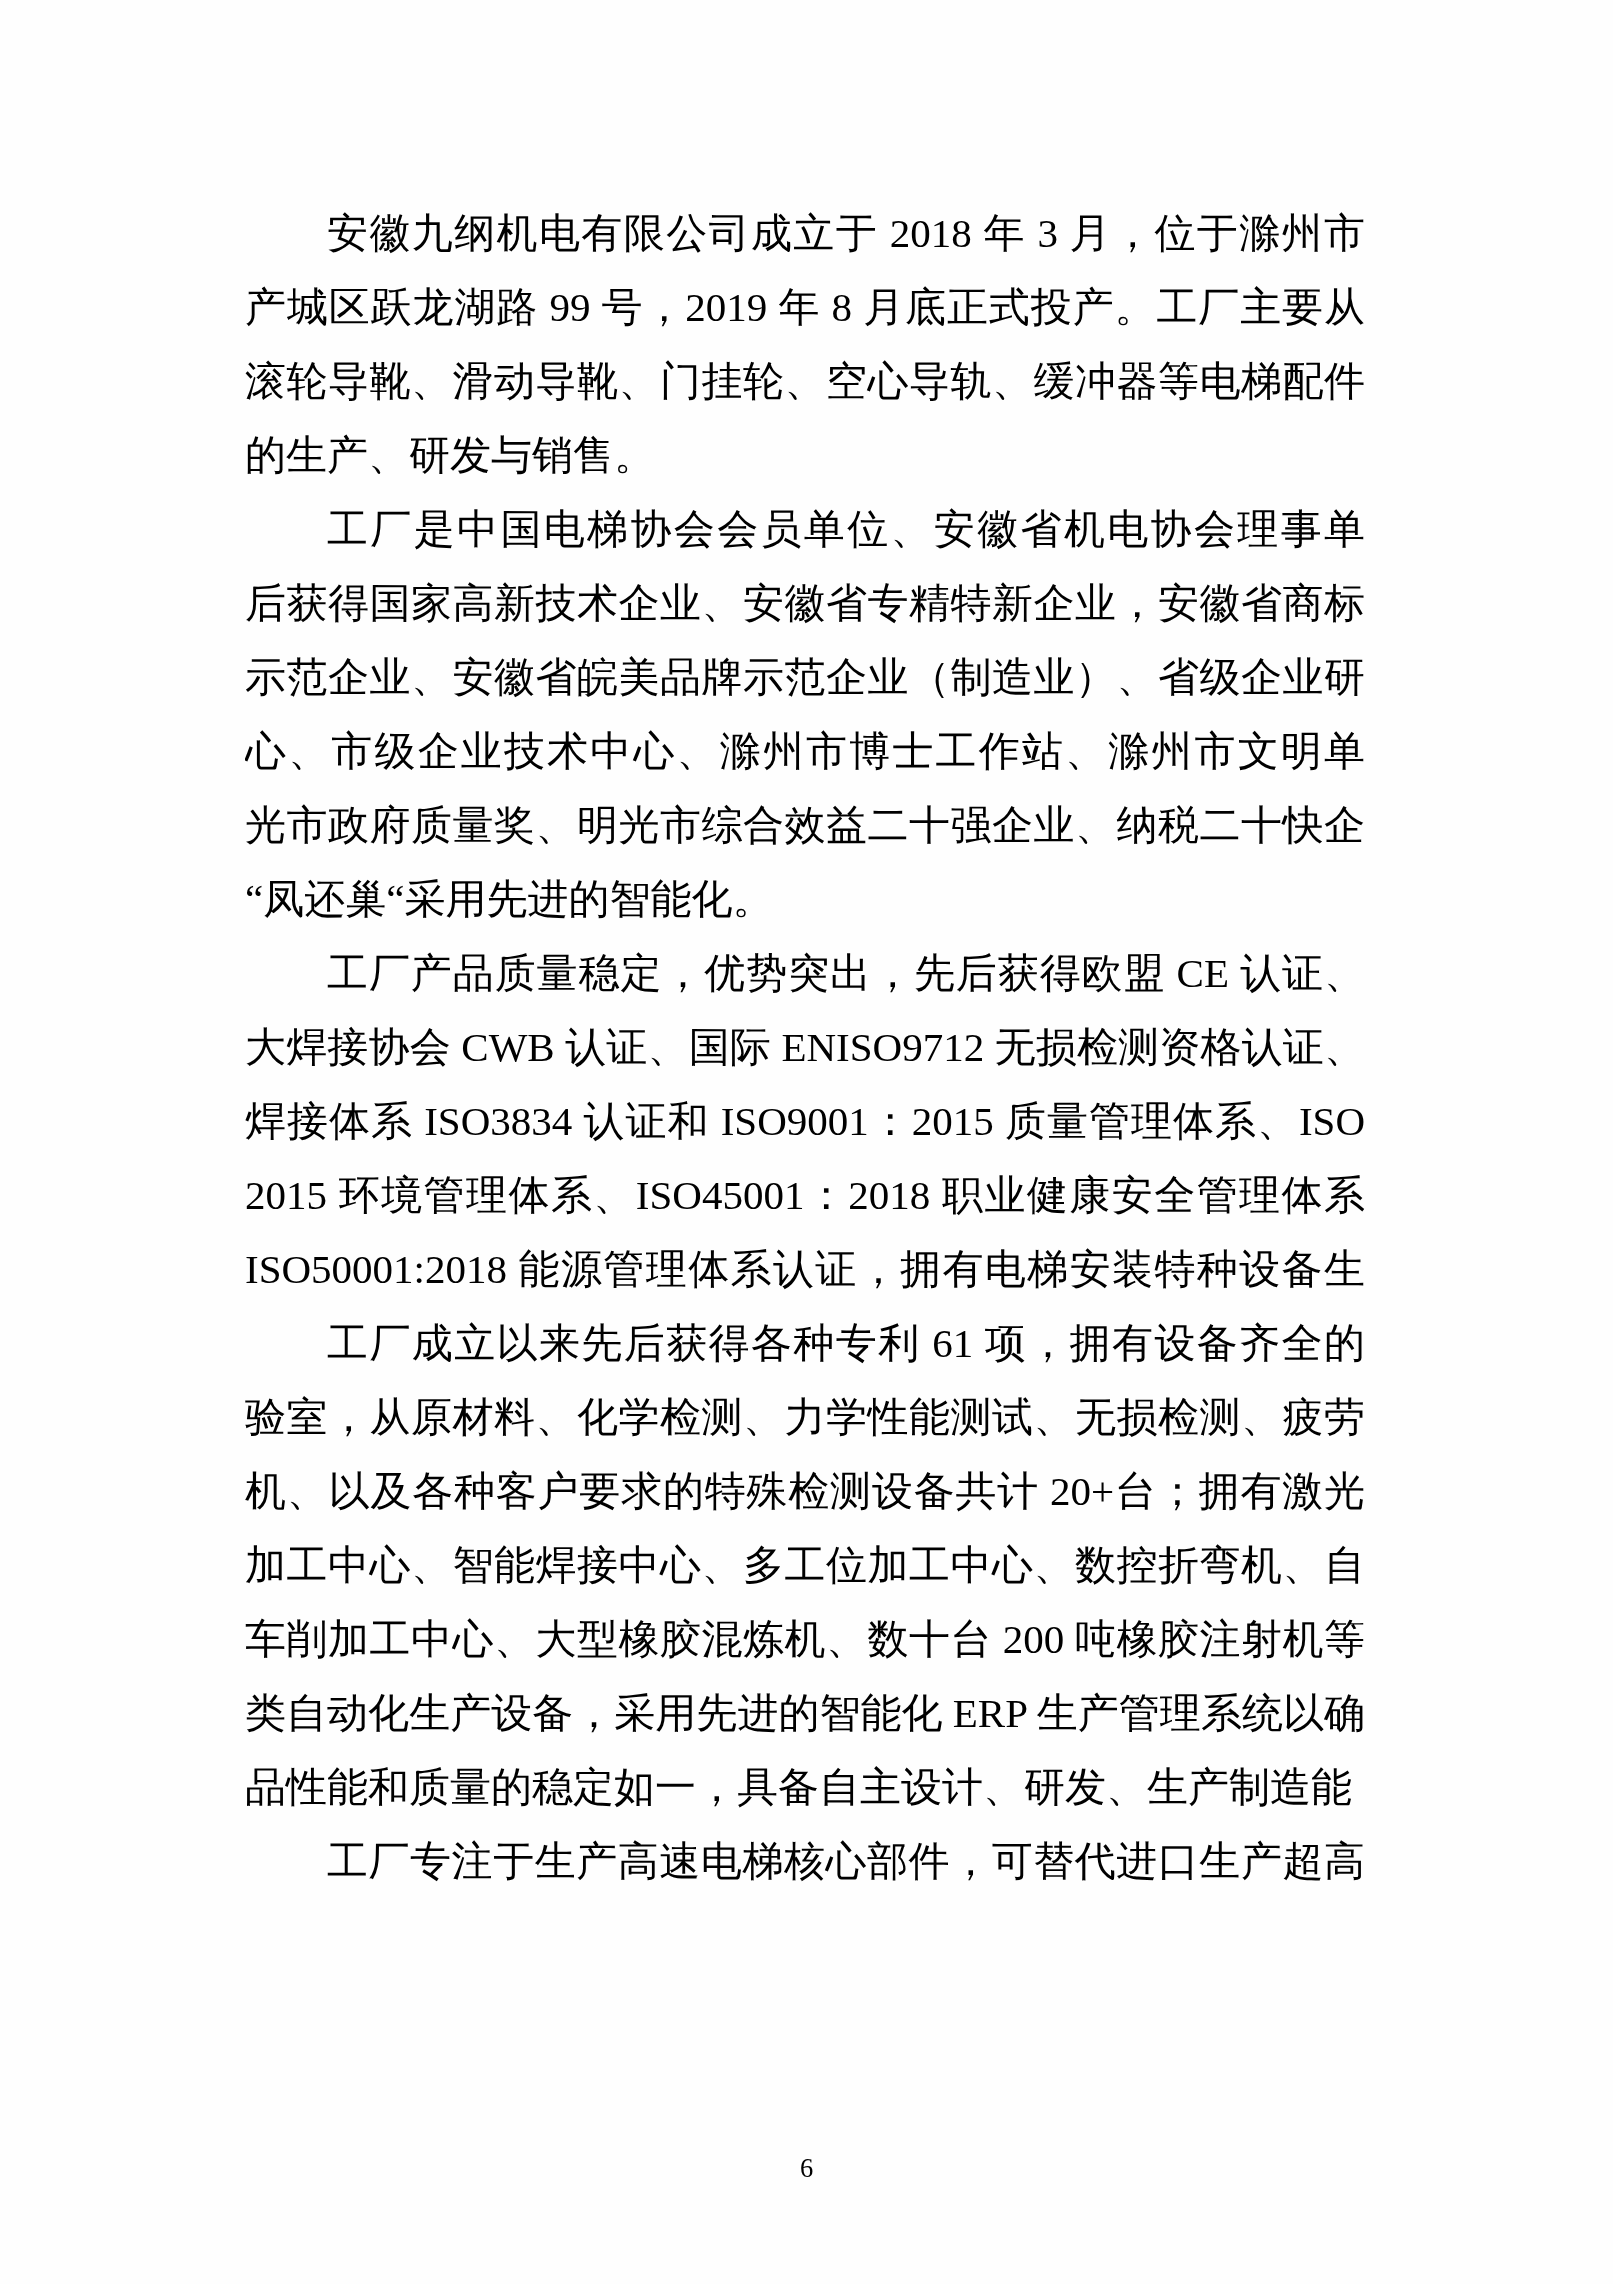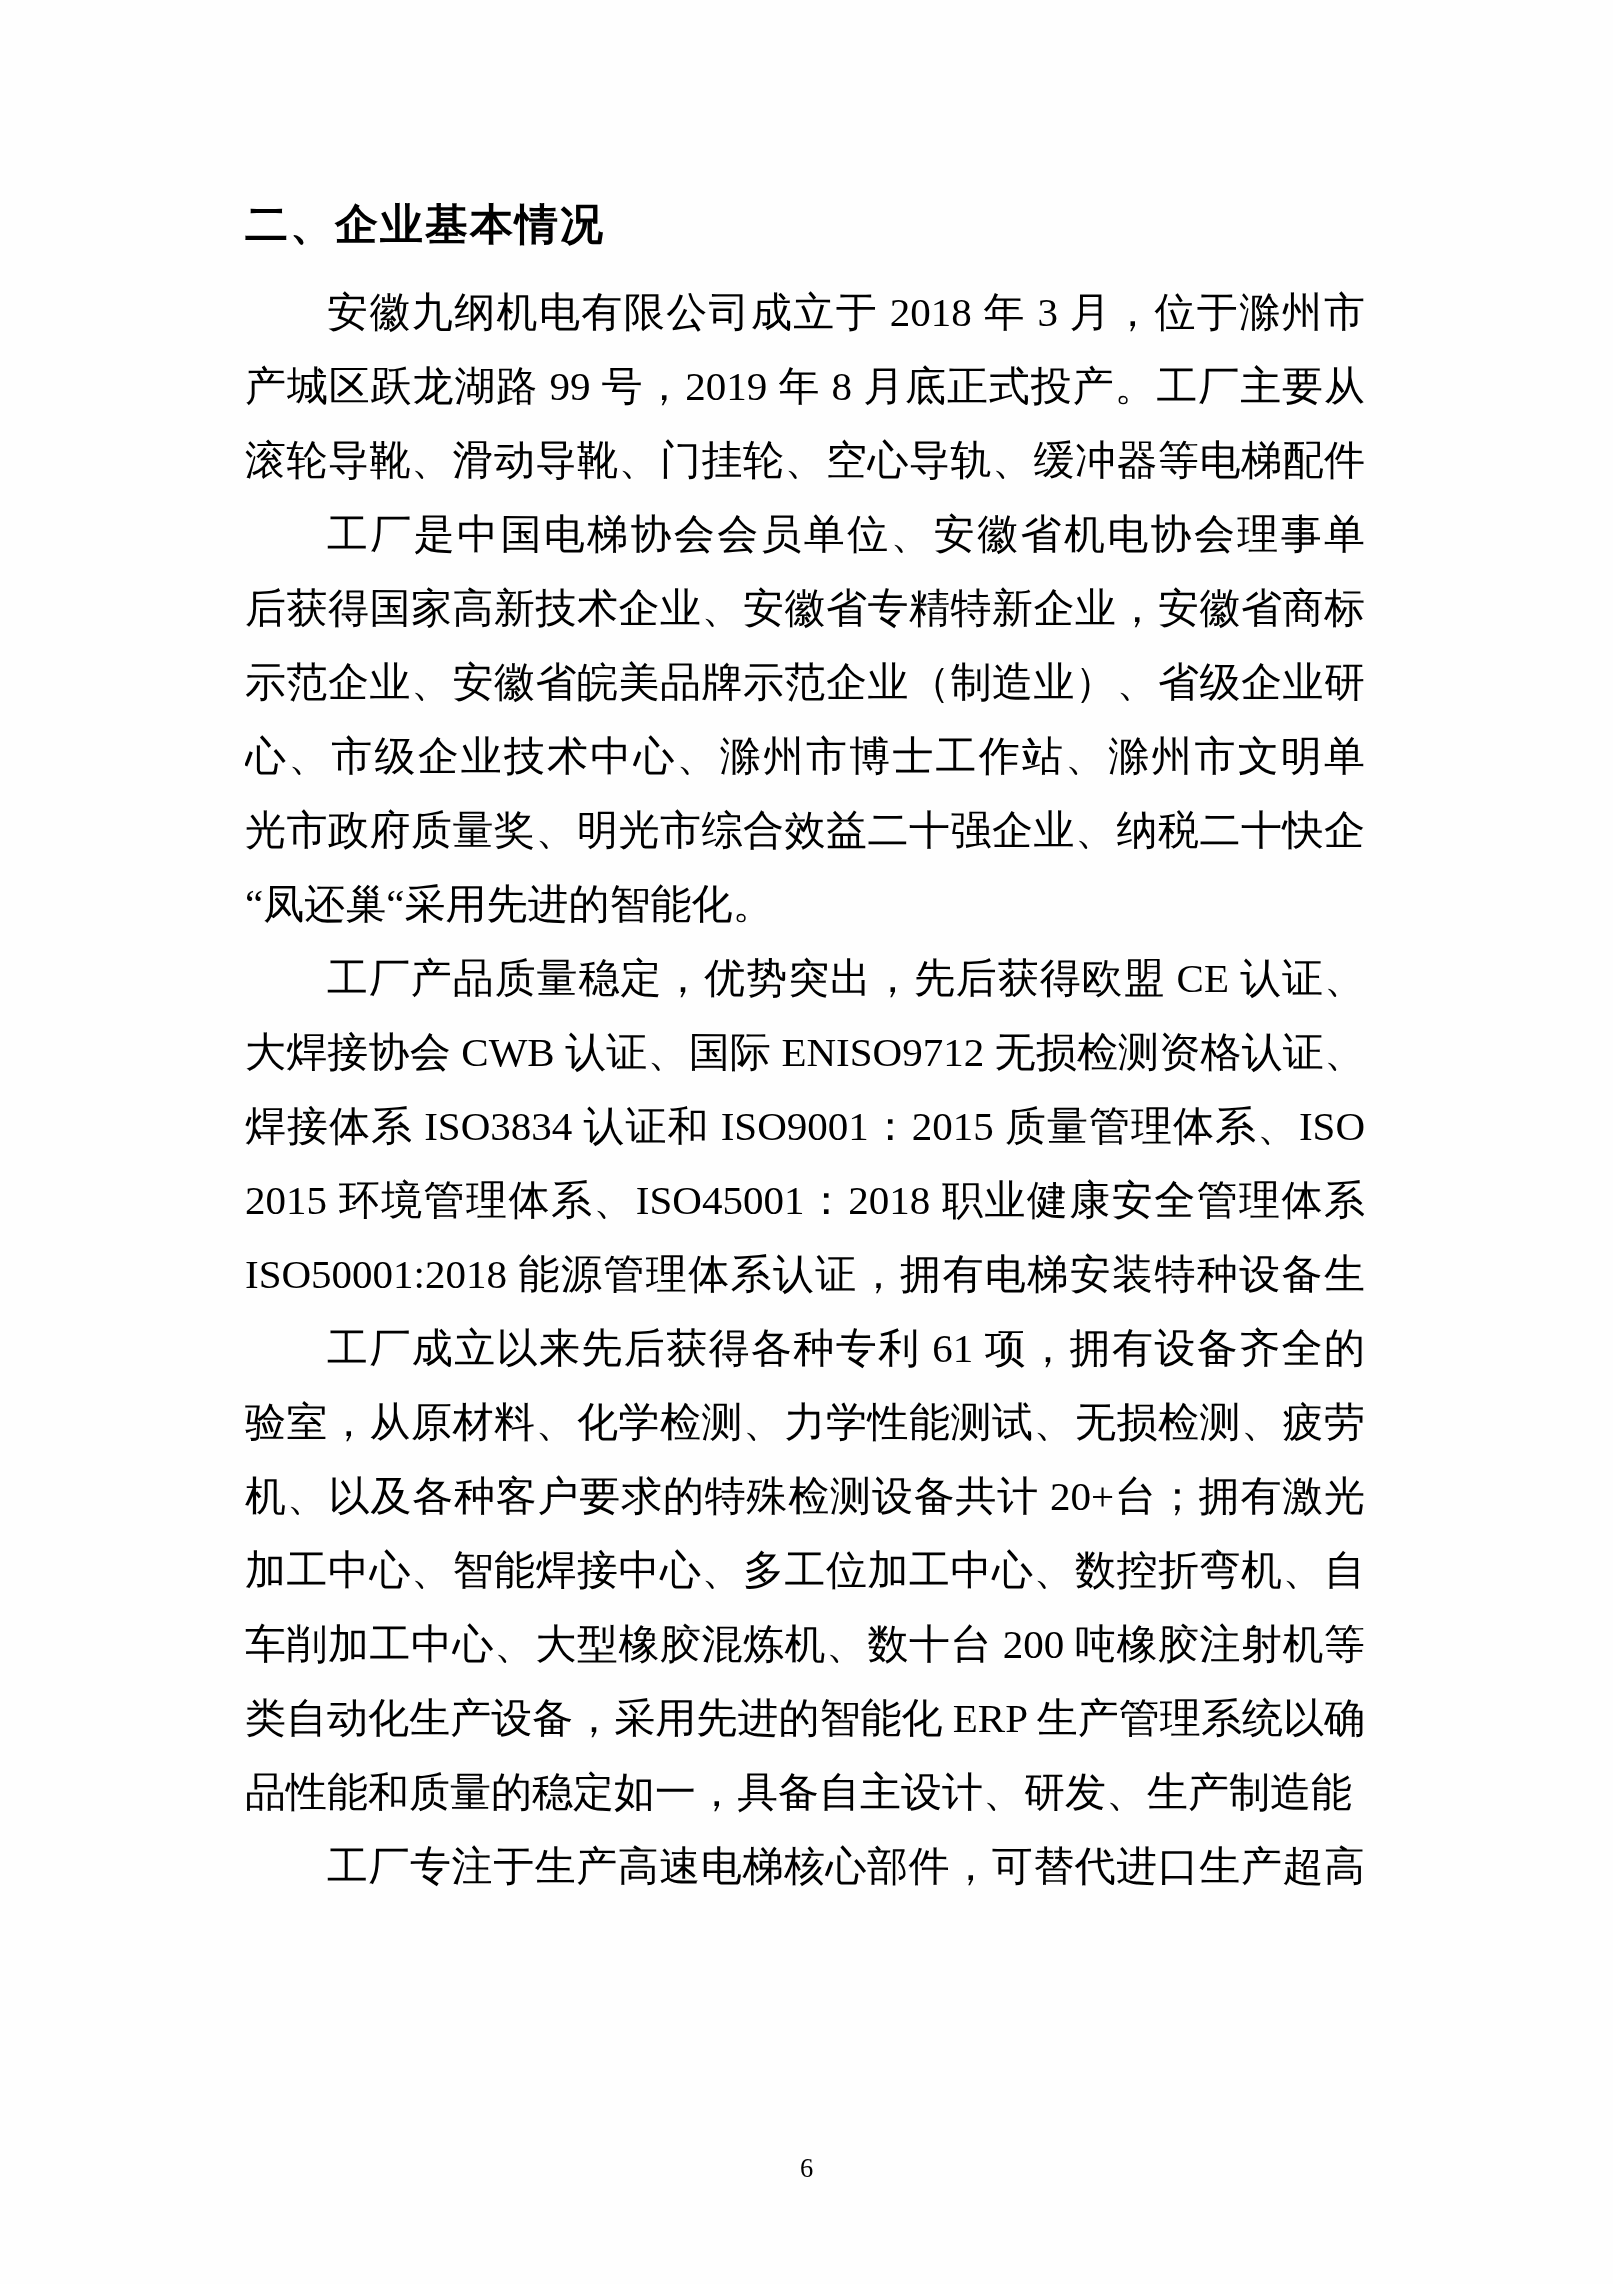--- a/index.html
+++ b/index.html
@@ -56,26 +56,26 @@
     line-height: 33px;
     font-family: "Liberation Serif", serif;
   }
 </style>
 </head>
 <body>
 
 <div class="page">
   <div class="content">
 
-    <h1 class="heading">二、企业基本情况</h1>
 
     <div>
       <div class="ln j ind">安徽九纲机电有限公司成立于 2018 年 3 月，位于滁州市明光市</div>
       <div class="ln j">产城区跃龙湖路 99 号，2019 年 8 月底正式投产。工厂主要从事高速</div>
       <div class="ln j">滚轮导靴、滑动导靴、门挂轮、空心导轨、缓冲器等电梯配件产品</div>
+      <div class="ln">的生产、研发与销售。</div>
     </div>
 
     <div>
       <div class="ln j ind">工厂是中国电梯协会会员单位、安徽省机电协会理事单位，先</div>
       <div class="ln j">后获得国家高新技术企业、安徽省专精特新企业，安徽省商标品牌</div>
       <div class="ln j">示范企业、安徽省皖美品牌示范企业（制造业）、省级企业研发中</div>
       <div class="ln j">心、市级企业技术中心、滁州市博士工作站、滁州市文明单位、明</div>
       <div class="ln j">光市政府质量奖、明光市综合效益二十强企业、纳税二十快企业、</div>
       <div class="ln">“凤还巢“采用先进的智能化。</div>
     </div>

